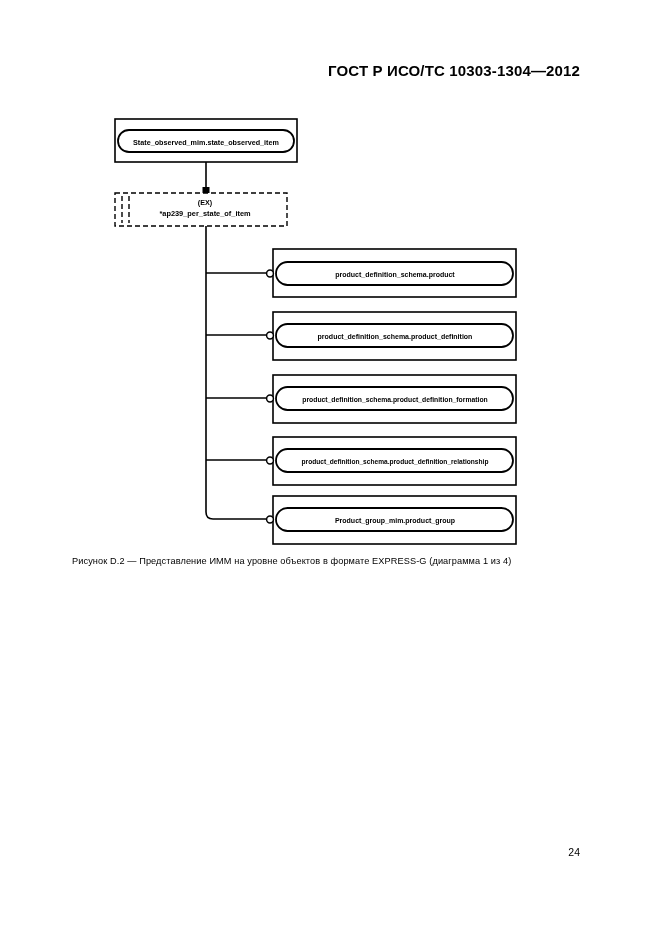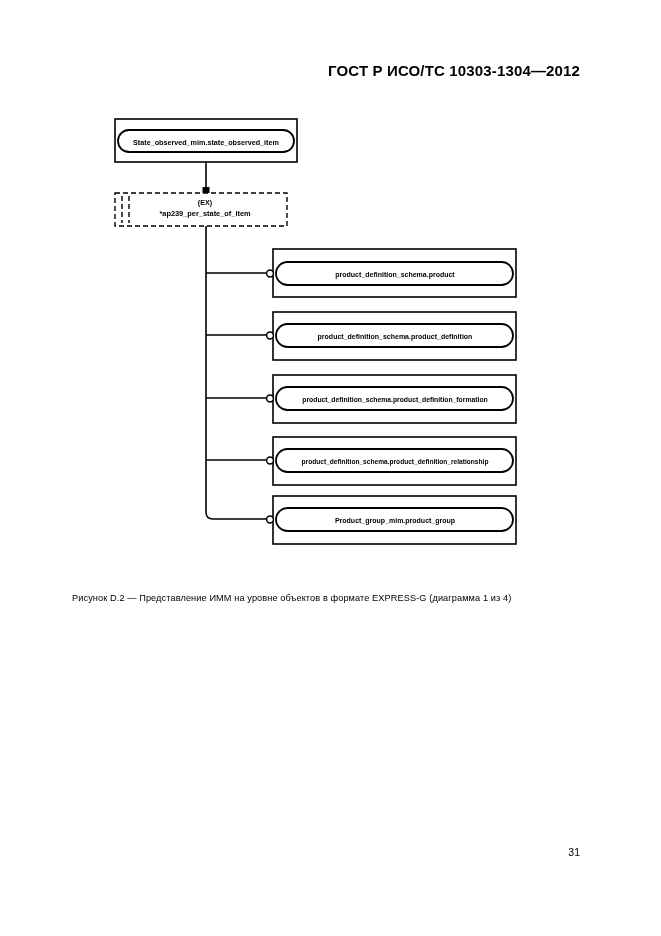--- a/index.html
+++ b/index.html
@@ -53,21 +53,20 @@
 
   
   .figure-caption {
     position: absolute;
     left: 72px;
     top: 556px;
     width: 520px;
     font-size: 9.2px;
     letter-spacing: 0.1px;
     white-space: nowrap;
-    margin-top: 37px;
   }
 
   
   .page-number {
     position: absolute;
     left: 0;
     top: 846px;
     width: 580px;
     text-align: right;
     font-size: 10.5px;
@@ -151,15 +150,15 @@
         <rect x="276" y="508" width="237" height="23" rx="11.5" ry="11.5" fill="#ffffff" stroke="#000000" stroke-width="1.8"></rect>
         <circle cx="270" cy="519.5" r="3.4" fill="#ffffff" stroke="#000000" stroke-width="1.5"></circle>
         <text class="node-label" x="395" y="523" text-anchor="middle" font-size="7">Product_group_mim.product_group</text>
       </g>
 
     </svg>
   </div>
 
   <div class="figure-caption">Рисунок  D.2 — Представление ИММ на уровне объектов в формате EXPRESS-G (диаграмма 1 из 4)</div>
 
-  <div class="page-number">31</div>
+  <div class="page-number">24</div>
 
 </div>
 
 </body></html>

